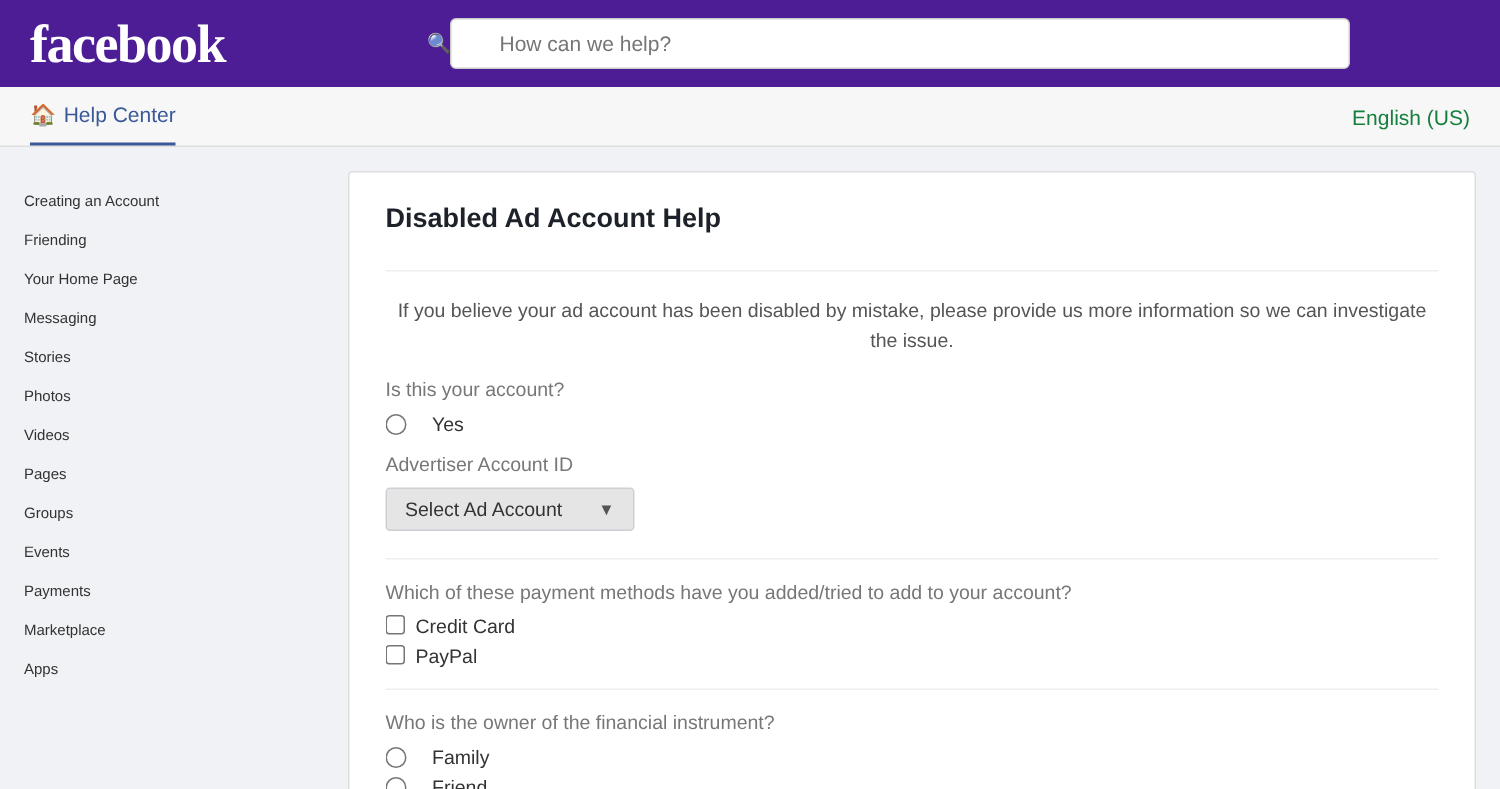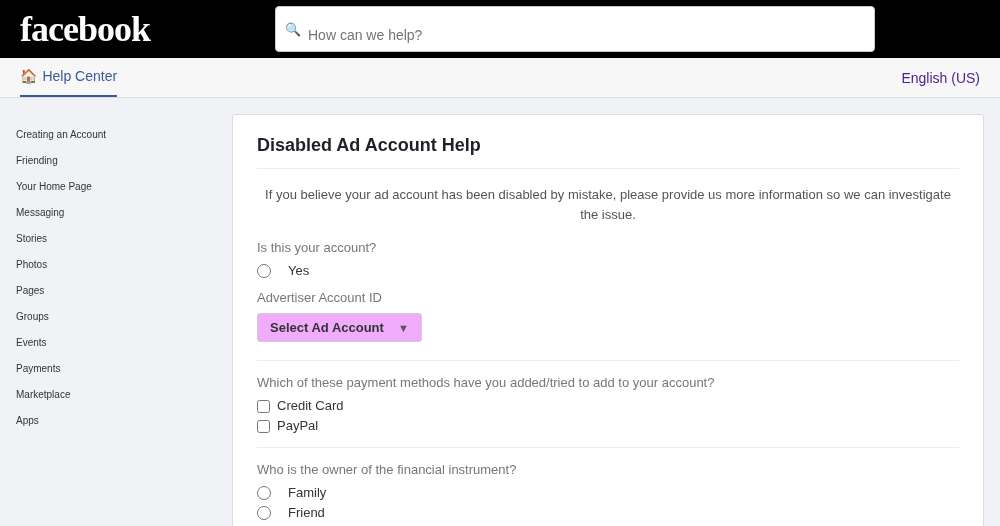--- a/index.html
+++ b/index.html
@@ -1,20 +1,20 @@
 <!DOCTYPE html>
 <html><head>
   <meta charset="utf-8">
   <style>
     * { box-sizing: border-box; margin: 0; padding: 0; }
     body { font-family: Arial, Helvetica, sans-serif; font-size: 14px; color: #333; background: #e9ebee; }
 
     
     .header {
-      background: #000000;
+      background: #4c1d95;
       padding: 8px 20px;
       display: flex;
       align-items: center;
       gap: 20px;
       height: 58px;
     }
     .header-logo {
       color: white;
       font-size: 36px;
       font-family: Georgia, serif;
@@ -23,26 +23,27 @@
       flex-shrink: 0;
     }
     .search-bar {
       flex: 1;
       max-width: 600px;
       margin: 0 auto;
       position: relative;
     }
     .search-bar input {
       width: 100%;
-      padding: 20px 12px 8px 32px;
+      padding: 8px 12px 8px 32px;
       border: 1px solid #ccc;
       border-radius: 4px;
       font-size: 14px;
       color: #333;
       outline: none;
+      margin-left: 25px;
     }
     .search-icon-wrap {
       position: absolute;
       left: 10px;
       top: 50%;
       transform: translateY(-50%);
       color: #888;
       font-size: 13px;
     }
 
@@ -65,21 +66,21 @@
       gap: 5px;
       border-bottom: 2px solid #3b5998;
       padding-bottom: 2px;
       height: 100%;
       align-items: center;
     }
     .nav-link-icon {
       font-size: 14px;
     }
     .nav-right {
-      color: #4c1d95;
+      color: #15803d;
       font-size: 14px;
       cursor: pointer;
     }
 
     
     .main-container {
       display: flex;
       max-width: 1000px;
       margin: 0 auto;
       padding: 16px;
@@ -108,21 +109,21 @@
       background: white;
       border: 1px solid #ddd;
       border-radius: 3px;
       padding: 20px 24px;
     }
     .content-title {
       font-size: 18px;
       font-weight: bold;
       color: #1d2129;
       margin-bottom: 16px;
-      padding-bottom: 12px;
+      padding-bottom: 24px;
       border-bottom: 1px solid #eee;
     }
     .content-description {
       font-size: 13px;
       color: #555;
       margin-bottom: 16px;
       line-height: 1.5;
       text-align: center;
     }
     .field-label {
@@ -141,43 +142,42 @@
       margin-bottom: 5px;
       font-size: 13px;
       color: #333;
     }
     .radio-option input[type="radio"] {
       width: 14px;
       height: 14px;
       cursor: pointer;
     }
     .dropdown-btn {
-      background: #f0abfc;
+      background: #e5e5e5;
       border: 1px solid #ccd0d5;
       border-radius: 3px;
       padding: 6px 12px;
       font-size: 13px;
       color: #333;
       cursor: pointer;
       display: inline-flex;
       align-items: center;
-      gap: 14px;
+      gap: 24px;
       margin-bottom: 4px;
-      font-weight: bold;
     }
     .dropdown-arrow {
       font-size: 11px;
       color: #555;
     }
     .checkbox-group {
       margin-bottom: 6px;
     }
     .checkbox-option {
       display: flex;
-      align-items: flex-end;
+      align-items: flex-start;
       gap: 7px;
       margin-bottom: 5px;
       font-size: 13px;
       color: #333;
     }
     .checkbox-option input[type="checkbox"] {
       width: 13px;
       height: 13px;
       cursor: pointer;
     }
@@ -221,20 +221,23 @@
     <div class="sidebar-item">
       <span>Messaging</span>
     </div>
     <div class="sidebar-item">
       <span>Stories</span>
     </div>
     <div class="sidebar-item">
       <span>Photos</span>
     </div>
     <div class="sidebar-item">
+      <span>Videos</span>
+    </div>
+    <div class="sidebar-item">
       <span>Pages</span>
     </div>
     <div class="sidebar-item">
       <span>Groups</span>
     </div>
     <div class="sidebar-item">
       <span>Events</span>
     </div>
     <div class="sidebar-item">
       <span>Payments</span>

